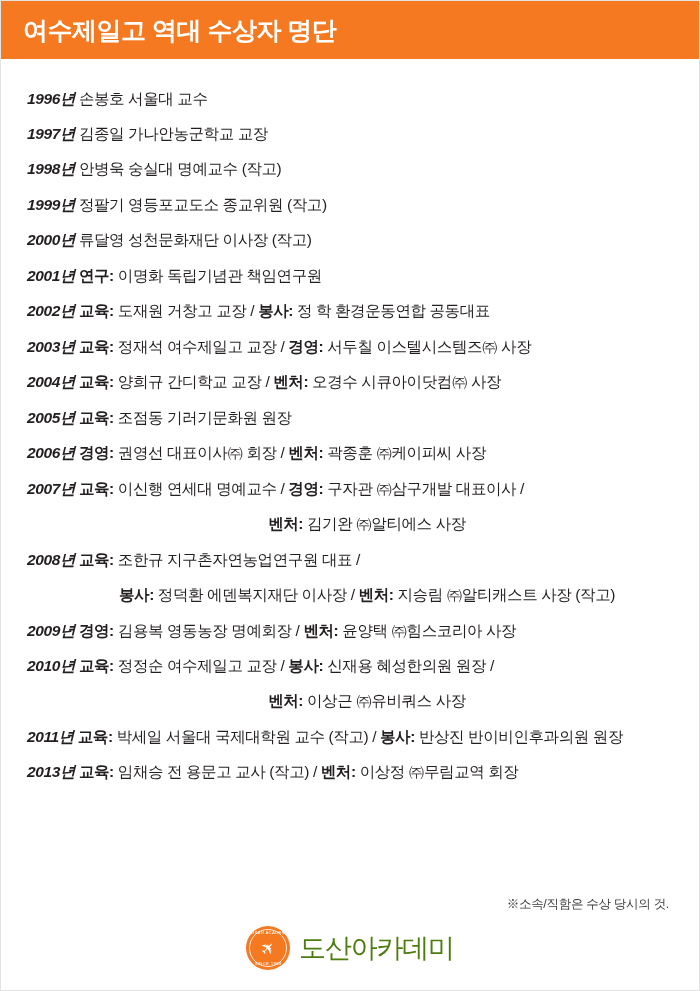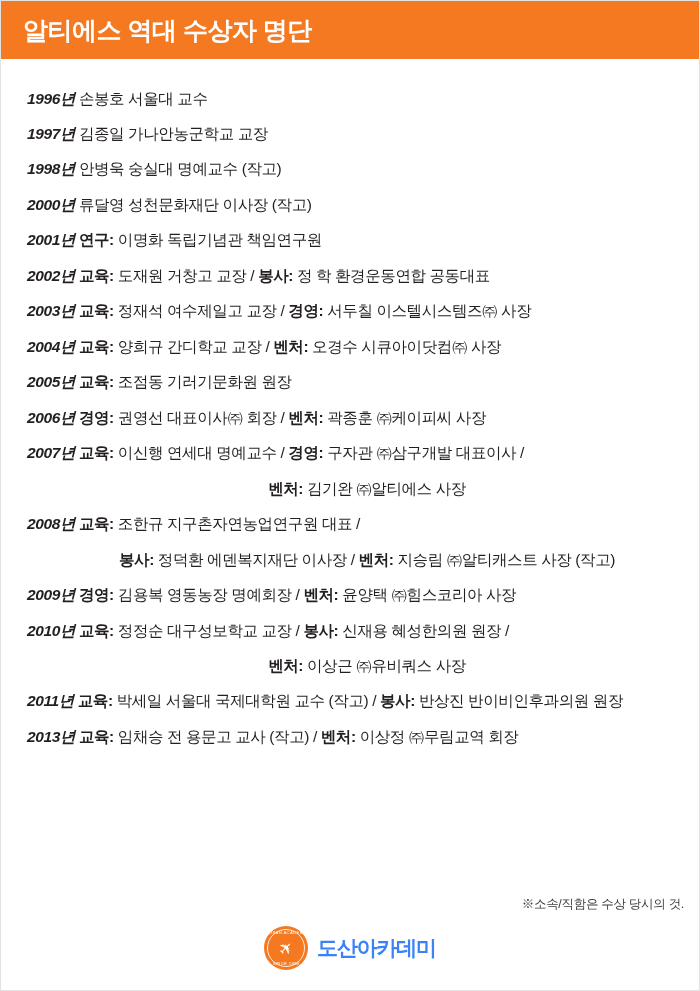--- a/index.html
+++ b/index.html
@@ -57,21 +57,21 @@
     font-style: italic;
   }
   .cat {
     font-weight: bold;
   }
   .txt {
     font-weight: normal;
   }
   .note {
     position: absolute;
-    right: 15px;
+    right: 30px;
     top: 895px;
     font-size: 12.5px;
     color: #3b3b3b;
     letter-spacing: -0.3px;
   }
   .footer {
     position: absolute;
     left: 0;
     right: 0;
     top: 925px;
@@ -125,52 +125,53 @@
     position: absolute;
     bottom: 4px;
     left: 0;
     right: 0;
     text-align: center;
     font-size: 4.3px;
     letter-spacing: 0.3px;
     z-index: 2;
   }
   .logo-text {
-    font-size: 21px;
-    font-weight: bold;
-    color: #3b82f6;
+    font-size: 27px;
+    font-weight: normal;
+    color: #4d7c0f;
     letter-spacing: -1.2px;
   }
 </style>
 </head>
 <body>
 
 <div class="page">
 
   <div class="header-bar">
-    <div class="header-title">알티에스 역대 수상자 명단</div>
+    <div class="header-title">여수제일고 역대 수상자 명단</div>
   </div>
 
   <div class="list">
       <div class="row"><span class="yr">1996년</span> <span class="txt">손봉호 서울대 교수</span></div>
       <div class="row"><span class="yr">1997년</span> <span class="txt">김종일 가나안농군학교 교장</span></div>
       <div class="row"><span class="yr">1998년</span> <span class="txt">안병욱 숭실대 명예교수 (작고)</span></div>
+      <div class="row"><span class="yr">1999년</span> <span class="txt">정팔기 영등포교도소 종교위원 (작고)</span></div>
       <div class="row"><span class="yr">2000년</span> <span class="txt">류달영 성천문화재단 이사장 (작고)</span></div>
       <div class="row"><span class="yr">2001년</span> <span class="cat">연구:</span><span class="txt"> 이명화 독립기념관 책임연구원</span></div>
       <div class="row"><span class="yr">2002년</span> <span class="cat">교육:</span><span class="txt"> 도재원 거창고 교장 / </span><span class="cat">봉사:</span><span class="txt"> 정 학 환경운동연합 공동대표</span></div>
       <div class="row"><span class="yr">2003년</span> <span class="cat">교육:</span><span class="txt"> 정재석 여수제일고 교장 / </span><span class="cat">경영:</span><span class="txt"> 서두칠 이스텔시스템즈㈜ 사장</span></div>
       <div class="row"><span class="yr">2004년</span> <span class="cat">교육:</span><span class="txt"> 양희규 간디학교 교장 / </span><span class="cat">벤처:</span><span class="txt"> 오경수 시큐아이닷컴㈜ 사장</span></div>
       <div class="row"><span class="yr">2005년</span> <span class="cat">교육:</span><span class="txt"> 조점동 기러기문화원 원장</span></div>
       <div class="row"><span class="yr">2006년</span> <span class="cat">경영:</span><span class="txt"> 권영선 대표이사㈜ 회장 / </span><span class="cat">벤처:</span><span class="txt"> 곽종훈 ㈜케이피씨 사장</span></div>
       <div class="row"><span class="yr">2007년</span> <span class="cat">교육:</span><span class="txt"> 이신행 연세대 명예교수 / </span><span class="cat">경영:</span><span class="txt"> 구자관 ㈜삼구개발 대표이사 /</span></div>
       <div class="row cont"><span class="cat">벤처:</span><span class="txt"> 김기완 ㈜알티에스 사장</span></div>
       <div class="row"><span class="yr">2008년</span> <span class="cat">교육:</span><span class="txt"> 조한규 지구촌자연농업연구원 대표 /</span></div>
       <div class="row cont"><span class="cat">봉사:</span><span class="txt"> 정덕환 에덴복지재단 이사장 / </span><span class="cat">벤처:</span><span class="txt"> 지승림 ㈜알티캐스트 사장 (작고)</span></div>
       <div class="row"><span class="yr">2009년</span> <span class="cat">경영:</span><span class="txt"> 김용복 영동농장 명예회장 / </span><span class="cat">벤처:</span><span class="txt"> 윤양택 ㈜힘스코리아 사장</span></div>
-      <div class="row"><span class="yr">2010년</span> <span class="cat">교육:</span><span class="txt"> 정정순 대구성보학교 교장 / </span><span class="cat">봉사:</span><span class="txt"> 신재용 혜성한의원 원장 /</span></div>
+      <div class="row"><span class="yr">2010년</span> <span class="cat">교육:</span><span class="txt"> 정정순 여수제일고 교장 / </span><span class="cat">봉사:</span><span class="txt"> 신재용 혜성한의원 원장 /</span></div>
       <div class="row cont"><span class="cat">벤처:</span><span class="txt"> 이상근 ㈜유비쿼스 사장</span></div>
       <div class="row"><span class="yr">2011년</span> <span class="cat">교육:</span><span class="txt"> 박세일 서울대 국제대학원 교수 (작고) / </span><span class="cat">봉사:</span><span class="txt"> 반상진 반이비인후과의원 원장</span></div>
       <div class="row"><span class="yr">2013년</span> <span class="cat">교육:</span><span class="txt"> 임채승 전 용문고 교사 (작고) / </span><span class="cat">벤처:</span><span class="txt"> 이상정 ㈜무림교역 회장</span></div>
     </div>
 
   <div class="note">※소속/직함은 수상 당시의 것.</div>
 
   <div class="footer">
     <div class="logo-wrap">
       <div class="logo-mark">

